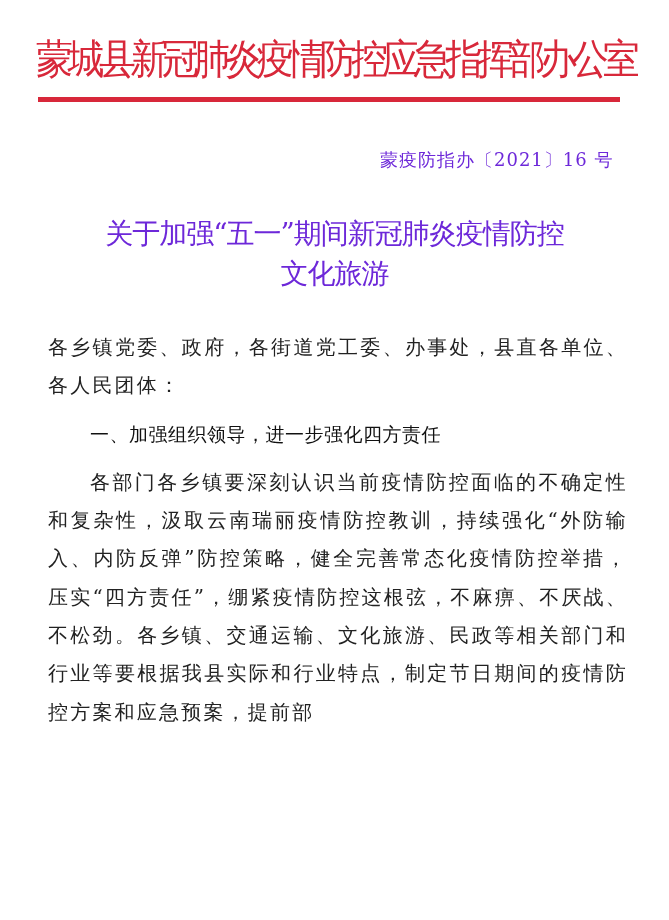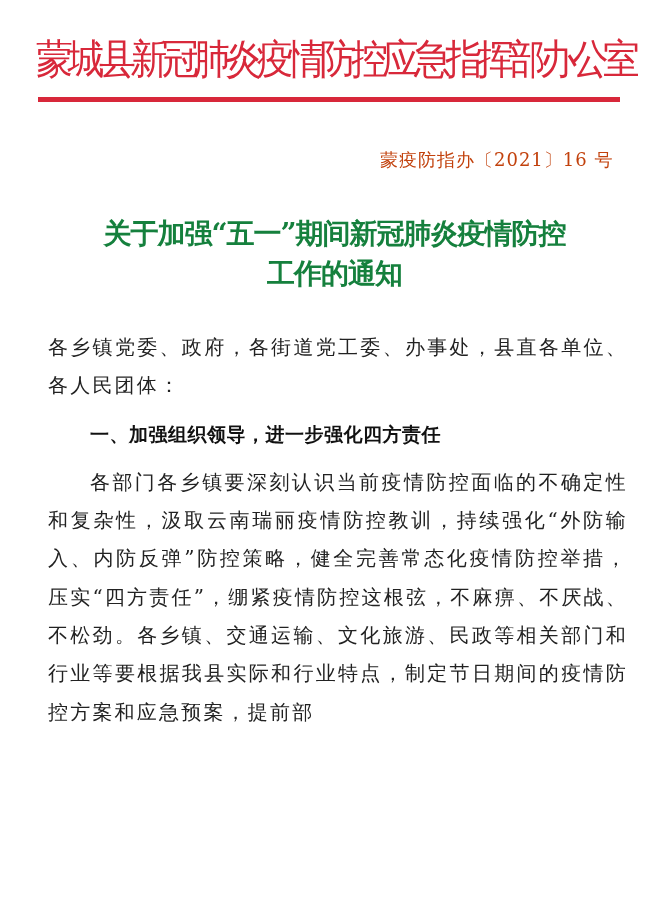--- a/index.html
+++ b/index.html
@@ -7,44 +7,44 @@
   .header-title {
     position: absolute; left: 36px; top: 30px; width: 588px; height: 58px;
     color: #d8283a; font-family: "DejaVu Serif", "Liberation Serif", serif;
     font-size: 41px; line-height: 58px; letter-spacing: -6px; white-space: nowrap;
     transform: scaleX(0.9); transform-origin: left center; font-weight: normal;
   }
   .header-rule {
     position: absolute; left: 38px; top: 97px; width: 582px; height: 5px; background: #d8283a;
   }
   .doc-number {
-    position: absolute; left: 380px; top: 148px; font-size: 18px; letter-spacing: 1px; color: #c2410c; white-space: nowrap;
+    position: absolute; left: 380px; top: 148px; font-size: 18px; letter-spacing: 1px; color: #6d28d9; white-space: nowrap;
   }
   .doc-title {
     position: absolute; left: 0; top: 214px; width: 669px; text-align: center;
-    font-size: 28px; line-height: 40px; font-weight: bold; color: #15803d; letter-spacing: -1px;
+    font-size: 28px; line-height: 40px; font-weight: normal; color: #6d28d9; letter-spacing: -1px;
   }
   .body-text {
     position: absolute; left: 38px; top: 318px; width: 600px;
     font-size: 20px; line-height: 38.3px; letter-spacing: 2.2px; color: #222;
   }
   .body-text p { margin: 10px; text-align: justify; }
   .indent { text-indent: 42px; }
-  .section-heading { font-family: "DejaVu Sans", "Liberation Sans", sans-serif; font-weight: bold; font-size: 19px; letter-spacing: 0.5px; color: #111; }
+  .section-heading { font-family: "DejaVu Sans", "Liberation Sans", sans-serif; font-weight: normal; font-size: 19px; letter-spacing: 0.5px; color: #111; }
 </style>
 </head>
 <body>
 
 <div class="header-title">蒙城县新冠肺炎疫情防控应急指挥部办公室</div>
 <div class="header-rule"></div>
 
 <div class="doc-number">蒙疫防指办〔2021〕16 号</div>
 
 <div class="doc-title">
   <div>关于加强“五一”期间新冠肺炎疫情防控</div>
-  <div>工作的通知</div>
+  <div>文化旅游</div>
 </div>
 
 <div class="body-text">
   <p>各乡镇党委、政府，各街道党工委、办事处，县直各单位、各人民团体：</p>
   <p class="indent section-heading">一、加强组织领导，进一步强化四方责任</p>
   <p class="indent">各部门各乡镇要深刻认识当前疫情防控面临的不确定性和复杂性，汲取云南瑞丽疫情防控教训，持续强化“外防输入、内防反弹”防控策略，健全完善常态化疫情防控举措，压实“四方责任”，绷紧疫情防控这根弦，不麻痹、不厌战、不松劲。各乡镇、交通运输、文化旅游、民政等相关部门和行业等要根据我县实际和行业特点，制定节日期间的疫情防控方案和应急预案，提前部</p>
 </div>
 
 </body></html>

